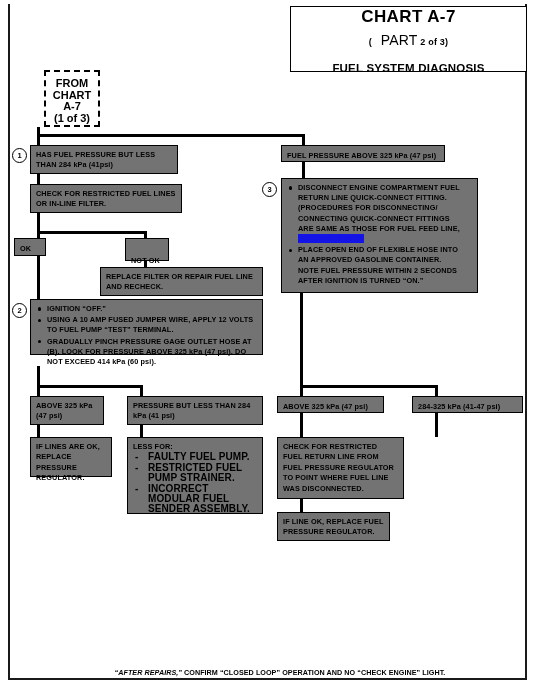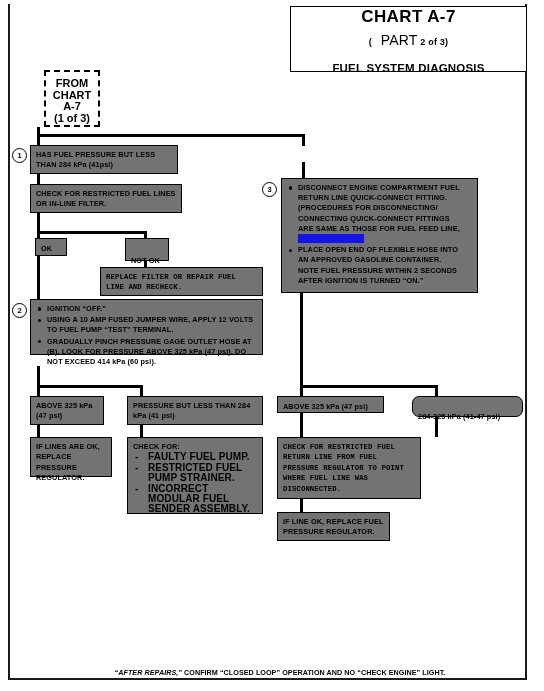--- a/index.html
+++ b/index.html
@@ -112,25 +112,25 @@
   <div class="box" style="left:30px;top:145px;width:148px;height:29px;">HAS FUEL PRESSURE BUT LESS THAN 284 kPa (41psi)</div>
 
   <div class="ln lnv" style="left:37px;top:174px;height:11px;"></div>
   <div class="box" style="left:30px;top:184px;width:152px;height:29px;">CHECK FOR RESTRICTED FUEL LINES OR IN-LINE FILTER.</div>
 
   <div class="ln lnv" style="left:37px;top:213px;height:21px;"></div>
   <div class="ln lnh" style="left:37px;top:231px;width:110px;"></div>
   <div class="ln lnv" style="left:144px;top:231px;height:9px;"></div>
   <div class="ln lnv" style="left:37px;top:231px;height:9px;"></div>
 
-  <div class="box" style="left:35px;top:238px;width:32px;height:18px;padding-top:5px;">OK</div>
+  <div class="box" style="left:14px;top:238px;width:32px;height:18px;padding-top:5px;">OK</div>
   <div class="box" style="left:125px;top:238px;width:44px;height:18px;padding-top:17px;">NOT OK</div>
 
   <div class="ln lnv" style="left:144px;top:256px;height:12px;"></div>
-  <div class="box" style="left:100px;top:267px;width:163px;height:29px;font-family:Liberation Mono, monospace;">REPLACE FILTER  OR REPAIR FUEL LINE AND RECHECK.</div>
+  <div class="box" style="left:100px;top:267px;width:163px;height:29px;">REPLACE FILTER  OR REPAIR FUEL LINE AND RECHECK.</div>
 
   <div class="ln lnv" style="left:37px;top:256px;height:48px;"></div>
   <div class="circ" style="left:12px;top:303px;"><span>2</span></div>
   <div class="box" style="left:30px;top:299px;width:233px;height:56px;">
     <ul class="blist">
       <li>IGNITION “OFF.”</li>
       <li>USING A 10 AMP FUSED JUMPER WIRE, APPLY 12 VOLTS TO FUEL PUMP “TEST” TERMINAL.</li>
       <li>GRADUALLY PINCH PRESSURE GAGE OUTLET HOSE AT (B).  LOOK FOR PRESSURE ABOVE 325 kPa (47 psi).  DO NOT EXCEED 414 kPa (60 psi).</li>
     </ul>
   </div>
@@ -141,28 +141,29 @@
 
   <div class="box" style="left:30px;top:396px;width:74px;height:29px;">ABOVE 325 kPa (47 psi)</div>
   <div class="box" style="left:127px;top:396px;width:136px;height:29px;">PRESSURE BUT LESS THAN 284 kPa (41 psi)</div>
 
   <div class="ln lnv" style="left:37px;top:425px;height:13px;"></div>
   <div class="ln lnv" style="left:140px;top:425px;height:13px;"></div>
 
   <div class="box" style="left:30px;top:437px;width:82px;height:40px;">IF LINES ARE OK, REPLACE PRESSURE REGULATOR.</div>
 
   <div class="box" style="left:127px;top:437px;width:136px;height:77px;">
-    <div>CHECK FOR:</div>
+    <div>LESS FOR:</div>
     <ul class="dlist">
       <li>FAULTY FUEL PUMP.</li>
       <li>RESTRICTED FUEL PUMP STRAINER.</li>
       <li>INCORRECT MODULAR FUEL SENDER ASSEMBLY.</li>
     </ul>
   </div>
 
+  <div class="box" style="left:281px;top:145px;width:164px;height:17px;padding-top:4.5px;">FUEL PRESSURE ABOVE 325 kPa (47 psi)</div>
 
   <div class="ln lnv" style="left:302px;top:162px;height:16px;"></div>
 
   <div class="circ" style="left:262px;top:182px;"><span>3</span></div>
   <div class="box" style="left:281px;top:178px;width:197px;height:115px;">
     <ul class="blist">
       <li>
         <span>DISCONNECT ENGINE COMPARTMENT FUEL</span><br>
         <span>RETURN LINE QUICK-CONNECT FITTING.</span><br>
         <span>(PROCEDURES FOR DISCONNECTING/</span><br>
@@ -177,25 +178,25 @@
         <span>AFTER IGNITION IS TURNED “ON.”</span>
       </li>
     </ul>
   </div>
 
   <div class="ln lnv" style="left:300px;top:293px;height:103px;"></div>
   <div class="ln lnh" style="left:300px;top:385px;width:138px;"></div>
   <div class="ln lnv" style="left:435px;top:385px;height:12px;"></div>
 
   <div class="box" style="left:277px;top:396px;width:107px;height:17px;padding-top:4.5px;">ABOVE 325 kPa (47 psi)</div>
-  <div class="box" style="left:412px;top:396px;width:111px;height:17px;padding-top:15px;border-radius:7px;">284-325 kPa  (41-47 psi)</div>
+  <div class="box" style="left:412px;top:396px;width:111px;height:17px;padding-top:5px;">284-325 kPa  (41-47 psi)</div>
 
   <div class="ln lnv" style="left:300px;top:413px;height:24px;"></div>
   <div class="ln lnv" style="left:435px;top:413px;height:24px;"></div>
 
-  <div class="box" style="left:277px;top:437px;width:144px;height:62px;font-family:Liberation Mono, monospace;">CHECK FOR RESTRICTED FUEL RETURN LINE FROM FUEL PRESSURE REGULATOR TO POINT WHERE FUEL LINE WAS DISCONNECTED.</div>
+  <div class="box" style="left:277px;top:437px;width:127px;height:62px;">CHECK FOR RESTRICTED FUEL RETURN LINE FROM FUEL PRESSURE REGULATOR TO POINT WHERE FUEL LINE WAS DISCONNECTED.</div>
 
   <div class="ln lnv" style="left:300px;top:499px;height:14px;"></div>
   <div class="box" style="left:277px;top:512px;width:113px;height:29px;">IF LINE OK, REPLACE FUEL PRESSURE REGULATOR.</div>
 
   <div class="footer"><i>“AFTER REPAIRS,”</i><span> CONFIRM “CLOSED LOOP” OPERATION AND NO “CHECK ENGINE” LIGHT.</span></div>
 
 </div>
 
 </body></html>

